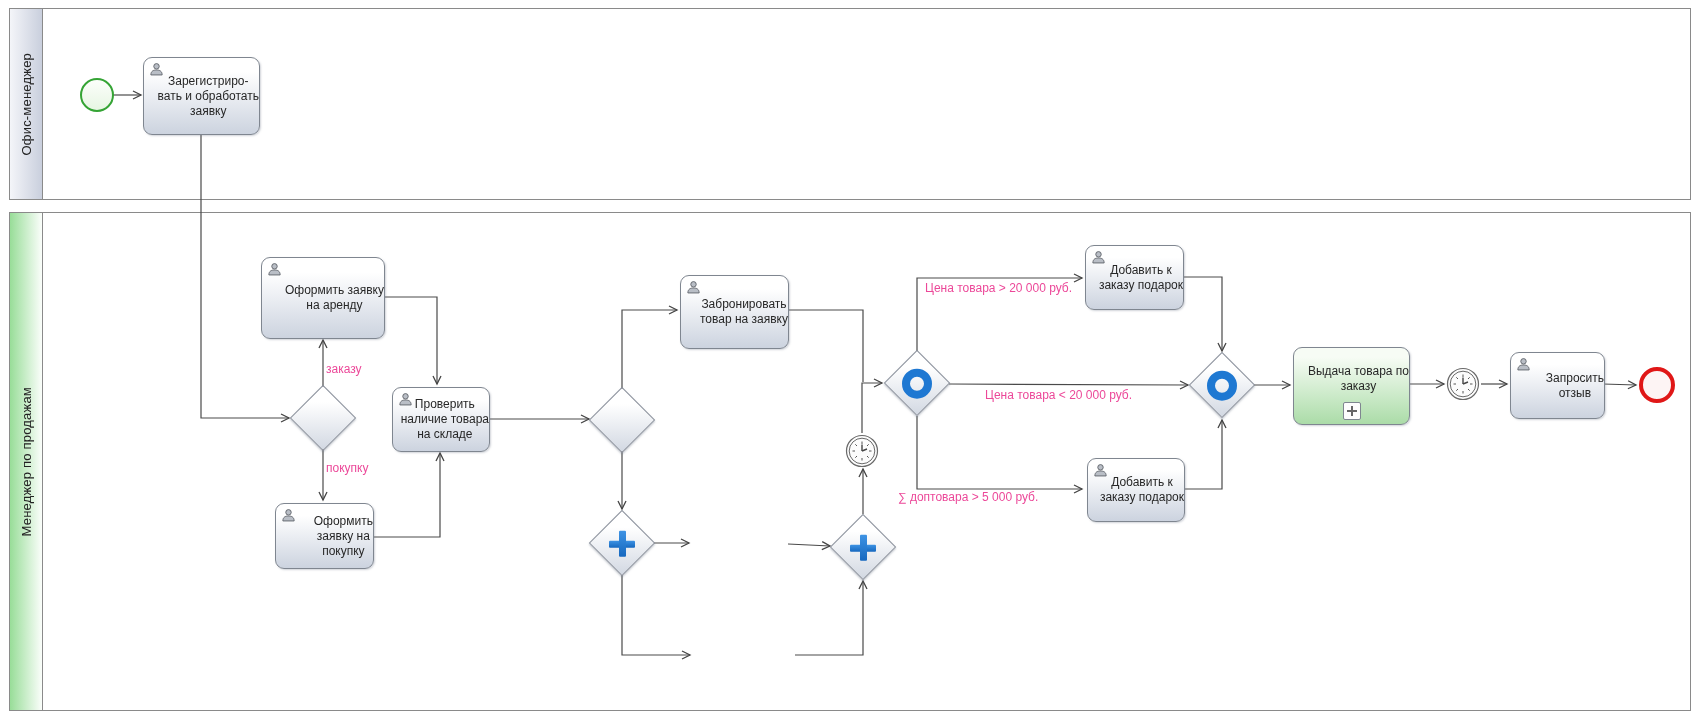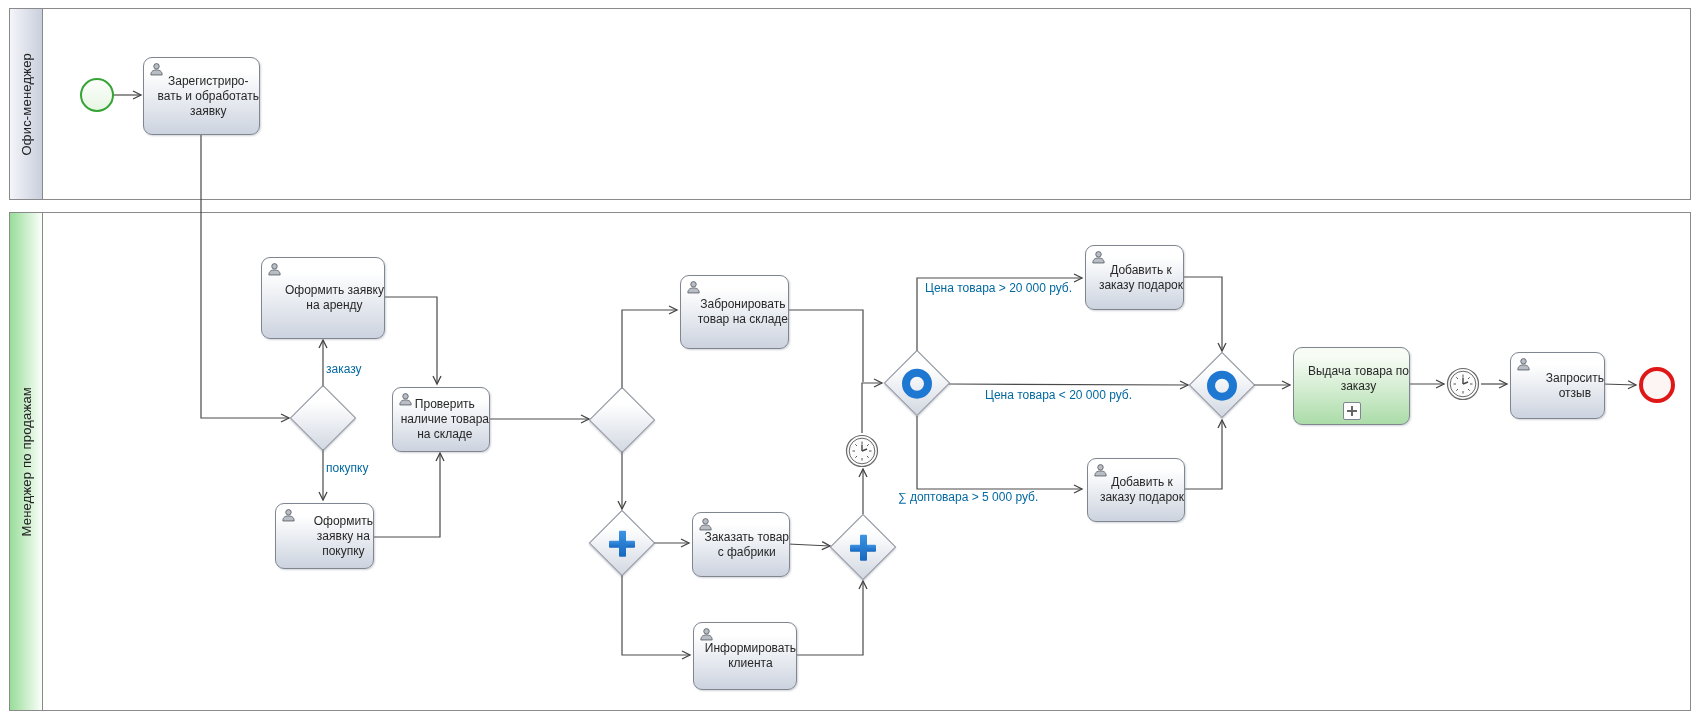--- a/index.html
+++ b/index.html
@@ -48,21 +48,21 @@
                     background:linear-gradient(#3e93e4,#1668bf);border-radius:1px;}
 
   
   .event{border-radius:50%;transform:translate(-50%,-50%);}
   .event.start{width:30px;height:30px;border:2px solid #35a435;
                background:linear-gradient(#fcfefb,#e7f6e3);}
   .event.end{width:28px;height:28px;border:4px solid #e01717;background:#fdf4f4;}
   .timer{width:34px;height:34px;transform:translate(-50%,-50%);}
 
   
-  .flow-label{position:absolute;z-index:4;font-size:12px;color:#0369a1;white-space:nowrap;}
+  .flow-label{position:absolute;z-index:4;font-size:12px;color:#ec4899;white-space:nowrap;}
 </style>
 </head>
 <body>
 
 <div class="canvas">
 
   <div class="pool" style="left:9px;top:8px;width:1680px;height:190px">
     <div class="pool-header lane1">
       <span>Офис-менеджер</span>
     </div>
@@ -205,40 +205,24 @@
 наличие товара
 на складе</span>
   </div>
 
   <div class="node task" style="left:680px;top:275px;width:107px;height:72px">
     <span class="user-icon"><svg viewBox="0 0 16 16" width="15" height="15">
           <circle cx="8" cy="4.6" r="2.9" fill="#b9bec6" stroke="#62666d" stroke-width="1"></circle>
           <path d="M2,13.8 C2,9.8 4.5,8.5 8,8.5 C11.5,8.5 14,9.8 14,13.8 Z" fill="#b9bec6" stroke="#62666d" stroke-width="1"></path>
         </svg></span>
     <span class="label">Забронировать
-товар на складе</span>
-  </div>
-
-  <div class="node task" style="left:692px;top:512px;width:96px;height:63px">
-    <span class="user-icon"><svg viewBox="0 0 16 16" width="15" height="15">
-          <circle cx="8" cy="4.6" r="2.9" fill="#b9bec6" stroke="#62666d" stroke-width="1"></circle>
-          <path d="M2,13.8 C2,9.8 4.5,8.5 8,8.5 C11.5,8.5 14,9.8 14,13.8 Z" fill="#b9bec6" stroke="#62666d" stroke-width="1"></path>
-        </svg></span>
-    <span class="label">Заказать товар
-с фабрики</span>
-  </div>
-
-  <div class="node task" style="left:693px;top:622px;width:102px;height:66px">
-    <span class="user-icon"><svg viewBox="0 0 16 16" width="15" height="15">
-          <circle cx="8" cy="4.6" r="2.9" fill="#b9bec6" stroke="#62666d" stroke-width="1"></circle>
-          <path d="M2,13.8 C2,9.8 4.5,8.5 8,8.5 C11.5,8.5 14,9.8 14,13.8 Z" fill="#b9bec6" stroke="#62666d" stroke-width="1"></path>
-        </svg></span>
-    <span class="label">Информировать
-клиента</span>
-  </div>
+товар на заявку</span>
+  </div>
+
+
 
   <div class="node task" style="left:1085px;top:245px;width:97px;height:63px">
     <span class="user-icon"><svg viewBox="0 0 16 16" width="15" height="15">
           <circle cx="8" cy="4.6" r="2.9" fill="#b9bec6" stroke="#62666d" stroke-width="1"></circle>
           <path d="M2,13.8 C2,9.8 4.5,8.5 8,8.5 C11.5,8.5 14,9.8 14,13.8 Z" fill="#b9bec6" stroke="#62666d" stroke-width="1"></path>
         </svg></span>
     <span class="label">Добавить к
 заказу подарок</span>
   </div>
 

